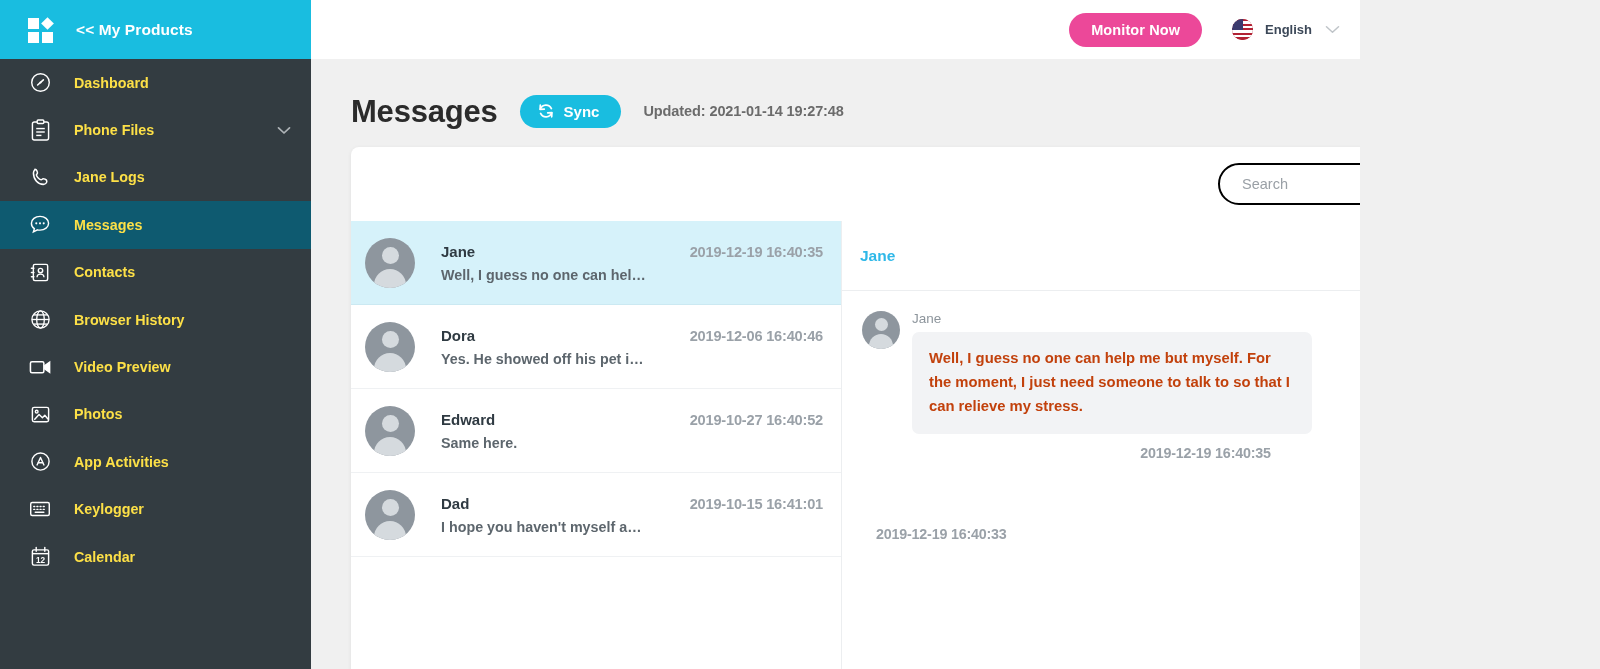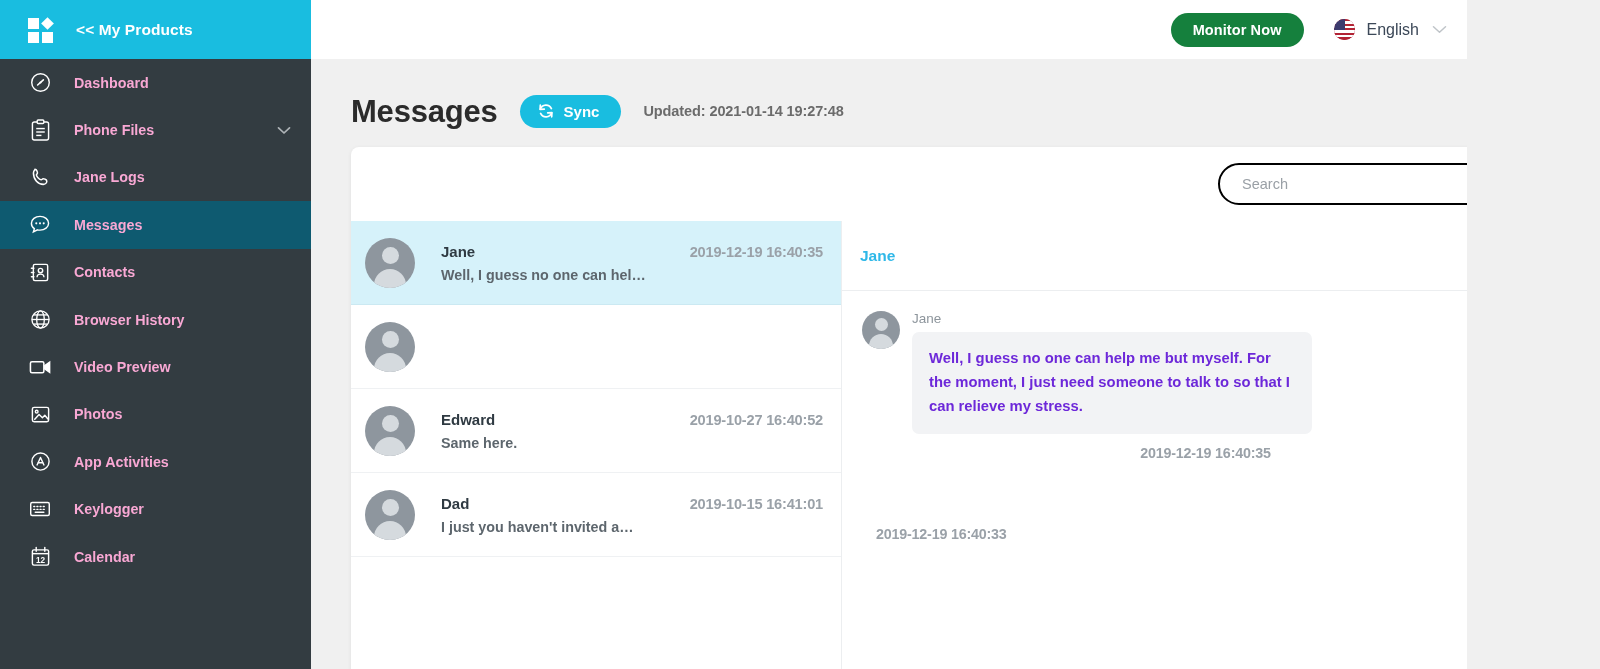--- a/index.html
+++ b/index.html
@@ -3,21 +3,21 @@
 <meta charset="utf-8">
 <style>
   * { box-sizing: border-box; margin: 0; padding: 0; }
   html, body {
     width: 1600px; height: 669px;
     overflow: hidden;
     background: #f0f0f0;
     font-family: "Liberation Sans", sans-serif;
     -webkit-font-smoothing: antialiased;
   }
-  .app { position: relative; width: 1467px; height: 669px; display: flex; }
+  .app { position: relative; width: 1360px; height: 669px; display: flex; }
 
   
   .sidebar {
     width: 311px; height: 669px;
     background: #333c41;
     flex: 0 0 311px;
     position: relative;
     overflow: hidden;
   }
   .brand {
@@ -53,35 +53,35 @@
   .nav { padding-top: 0; }
   .nav-item {
     height: 47.4px;
     display: flex; align-items: center;
     padding: 0 20px 0 28px;
     cursor: pointer;
   }
   .nav-item.active { background: #0e5a70; }
   .nav-icon { width: 24px; flex: 0 0 24px; display: flex; align-items: center; justify-content: center; }
   .nav-label {
-    color: #f9a8d4; font-size: 14.3px; font-weight: bold;
+    color: #fde047; font-size: 14.3px; font-weight: bold;
     margin-left: 22px; flex: 1; white-space: nowrap;
   }
   .nav-chevron { width: 14px; flex: 0 0 14px; opacity: .85; }
 
   
   .main { flex: 1; height: 669px; position: relative; background: #f0f0f0; overflow: hidden; }
 
   .topbar {
     height: 59px; background: #fff;
     display: flex; align-items: center; justify-content: flex-end;
     padding-right: 20px;
   }
   .monitor-btn {
-    background: #15803d;
+    background: #ec4899;
     color: #fff; font-size: 14.5px; font-weight: bold;
     border: none; border-radius: 20px;
     padding: 9px 22px; cursor: pointer;
     letter-spacing: .1px;
   }
   .lang {
     display: flex; align-items: center; margin-left: 30px; cursor: pointer;
   }
   .flag {
     width: 21px; height: 21px; border-radius: 50%;
@@ -99,21 +99,21 @@
   }
   .flag .canton::after {
     content: ""; position: absolute; inset: 1px;
     background:
       radial-gradient(circle at 2px 2px, #fff 0.6px, transparent 0.7px),
       radial-gradient(circle at 6px 2px, #fff 0.6px, transparent 0.7px),
       radial-gradient(circle at 4px 5px, #fff 0.6px, transparent 0.7px),
       radial-gradient(circle at 2px 7px, #fff 0.6px, transparent 0.7px),
       radial-gradient(circle at 6px 7px, #fff 0.6px, transparent 0.7px);
   }
-  .lang-label { font-size: 16px; color: #3c4858; font-weight: normal; margin-left: 12px; }
+  .lang-label { font-size: 13px; color: #3c4858; font-weight: bold; margin-left: 12px; }
   .lang-caret { margin-left: 13px; opacity: .55; }
 
   .page-head {
     display: flex; align-items: center;
     padding: 26px 0 0 40px;
     height: 78px;
   }
   .page-title {
     font-size: 31px; font-weight: bold; color: #2b2b2b;
     letter-spacing: -.2px; line-height: 1;
@@ -224,21 +224,21 @@
   .msg { display: flex; margin-bottom: 4px; }
   .msg.in { align-items: flex-start; }
   .msg.out { justify-content: flex-end; align-items: flex-start; }
   .msg-col { max-width: 400px; margin: 0 12px; }
   .msg-sender { font-size: 13.5px; color: #8d959c; margin-bottom: 6px; }
   .bubble {
     border-radius: 7px;
     padding: 15px 17px;
     font-size: 14.8px; line-height: 1.62;
     font-weight: bold;
-    color: #6d28d9;
+    color: #c2410c;
   }
   .bubble.in { background: #f2f3f5; }
   .bubble.out { background: #b9ebf8; color: #3f474e; }
   .msg-time {
     font-size: 14.3px; color: #9aa1a8; font-weight: bold;
     text-align: center; margin: 11px 0 16px 0;
     letter-spacing: -.2px;
   }
   .msg-time.out-t { text-align: left; padding-left: 14px; }
   svg { display: block; }
@@ -464,41 +464,48 @@
               <div class="thread-row1">
                 <span class="thread-name">Jane</span>
                 <span class="thread-time">2019-12-19 16:40:35</span>
               </div>
               <div class="thread-snippet">Well, I guess no one can hel…</div>
             </div>
           </div>
 
           <div class="thread">
             <span class="avatar"></span>
+            <div class="thread-main">
+              <div class="thread-row1">
+                <span class="thread-name">Dora</span>
+                <span class="thread-time">2019-12-06 16:40:46</span>
+              </div>
+              <div class="thread-snippet">Yes. He showed off his pet i…</div>
+            </div>
           </div>
 
           <div class="thread">
             <span class="avatar"></span>
             <div class="thread-main">
               <div class="thread-row1">
                 <span class="thread-name">Edward</span>
                 <span class="thread-time">2019-10-27 16:40:52</span>
               </div>
               <div class="thread-snippet">Same here.</div>
             </div>
           </div>
 
           <div class="thread">
             <span class="avatar"></span>
             <div class="thread-main">
               <div class="thread-row1">
                 <span class="thread-name">Dad</span>
                 <span class="thread-time">2019-10-15 16:41:01</span>
               </div>
-              <div class="thread-snippet">I just you haven't invited a…</div>
+              <div class="thread-snippet">I hope you haven't myself a…</div>
             </div>
           </div>
 
         </div>
 
         <div class="chat">
           <div class="chat-head">
             <span class="chat-head-name">Jane</span>
           </div>
           <div class="chat-body">

